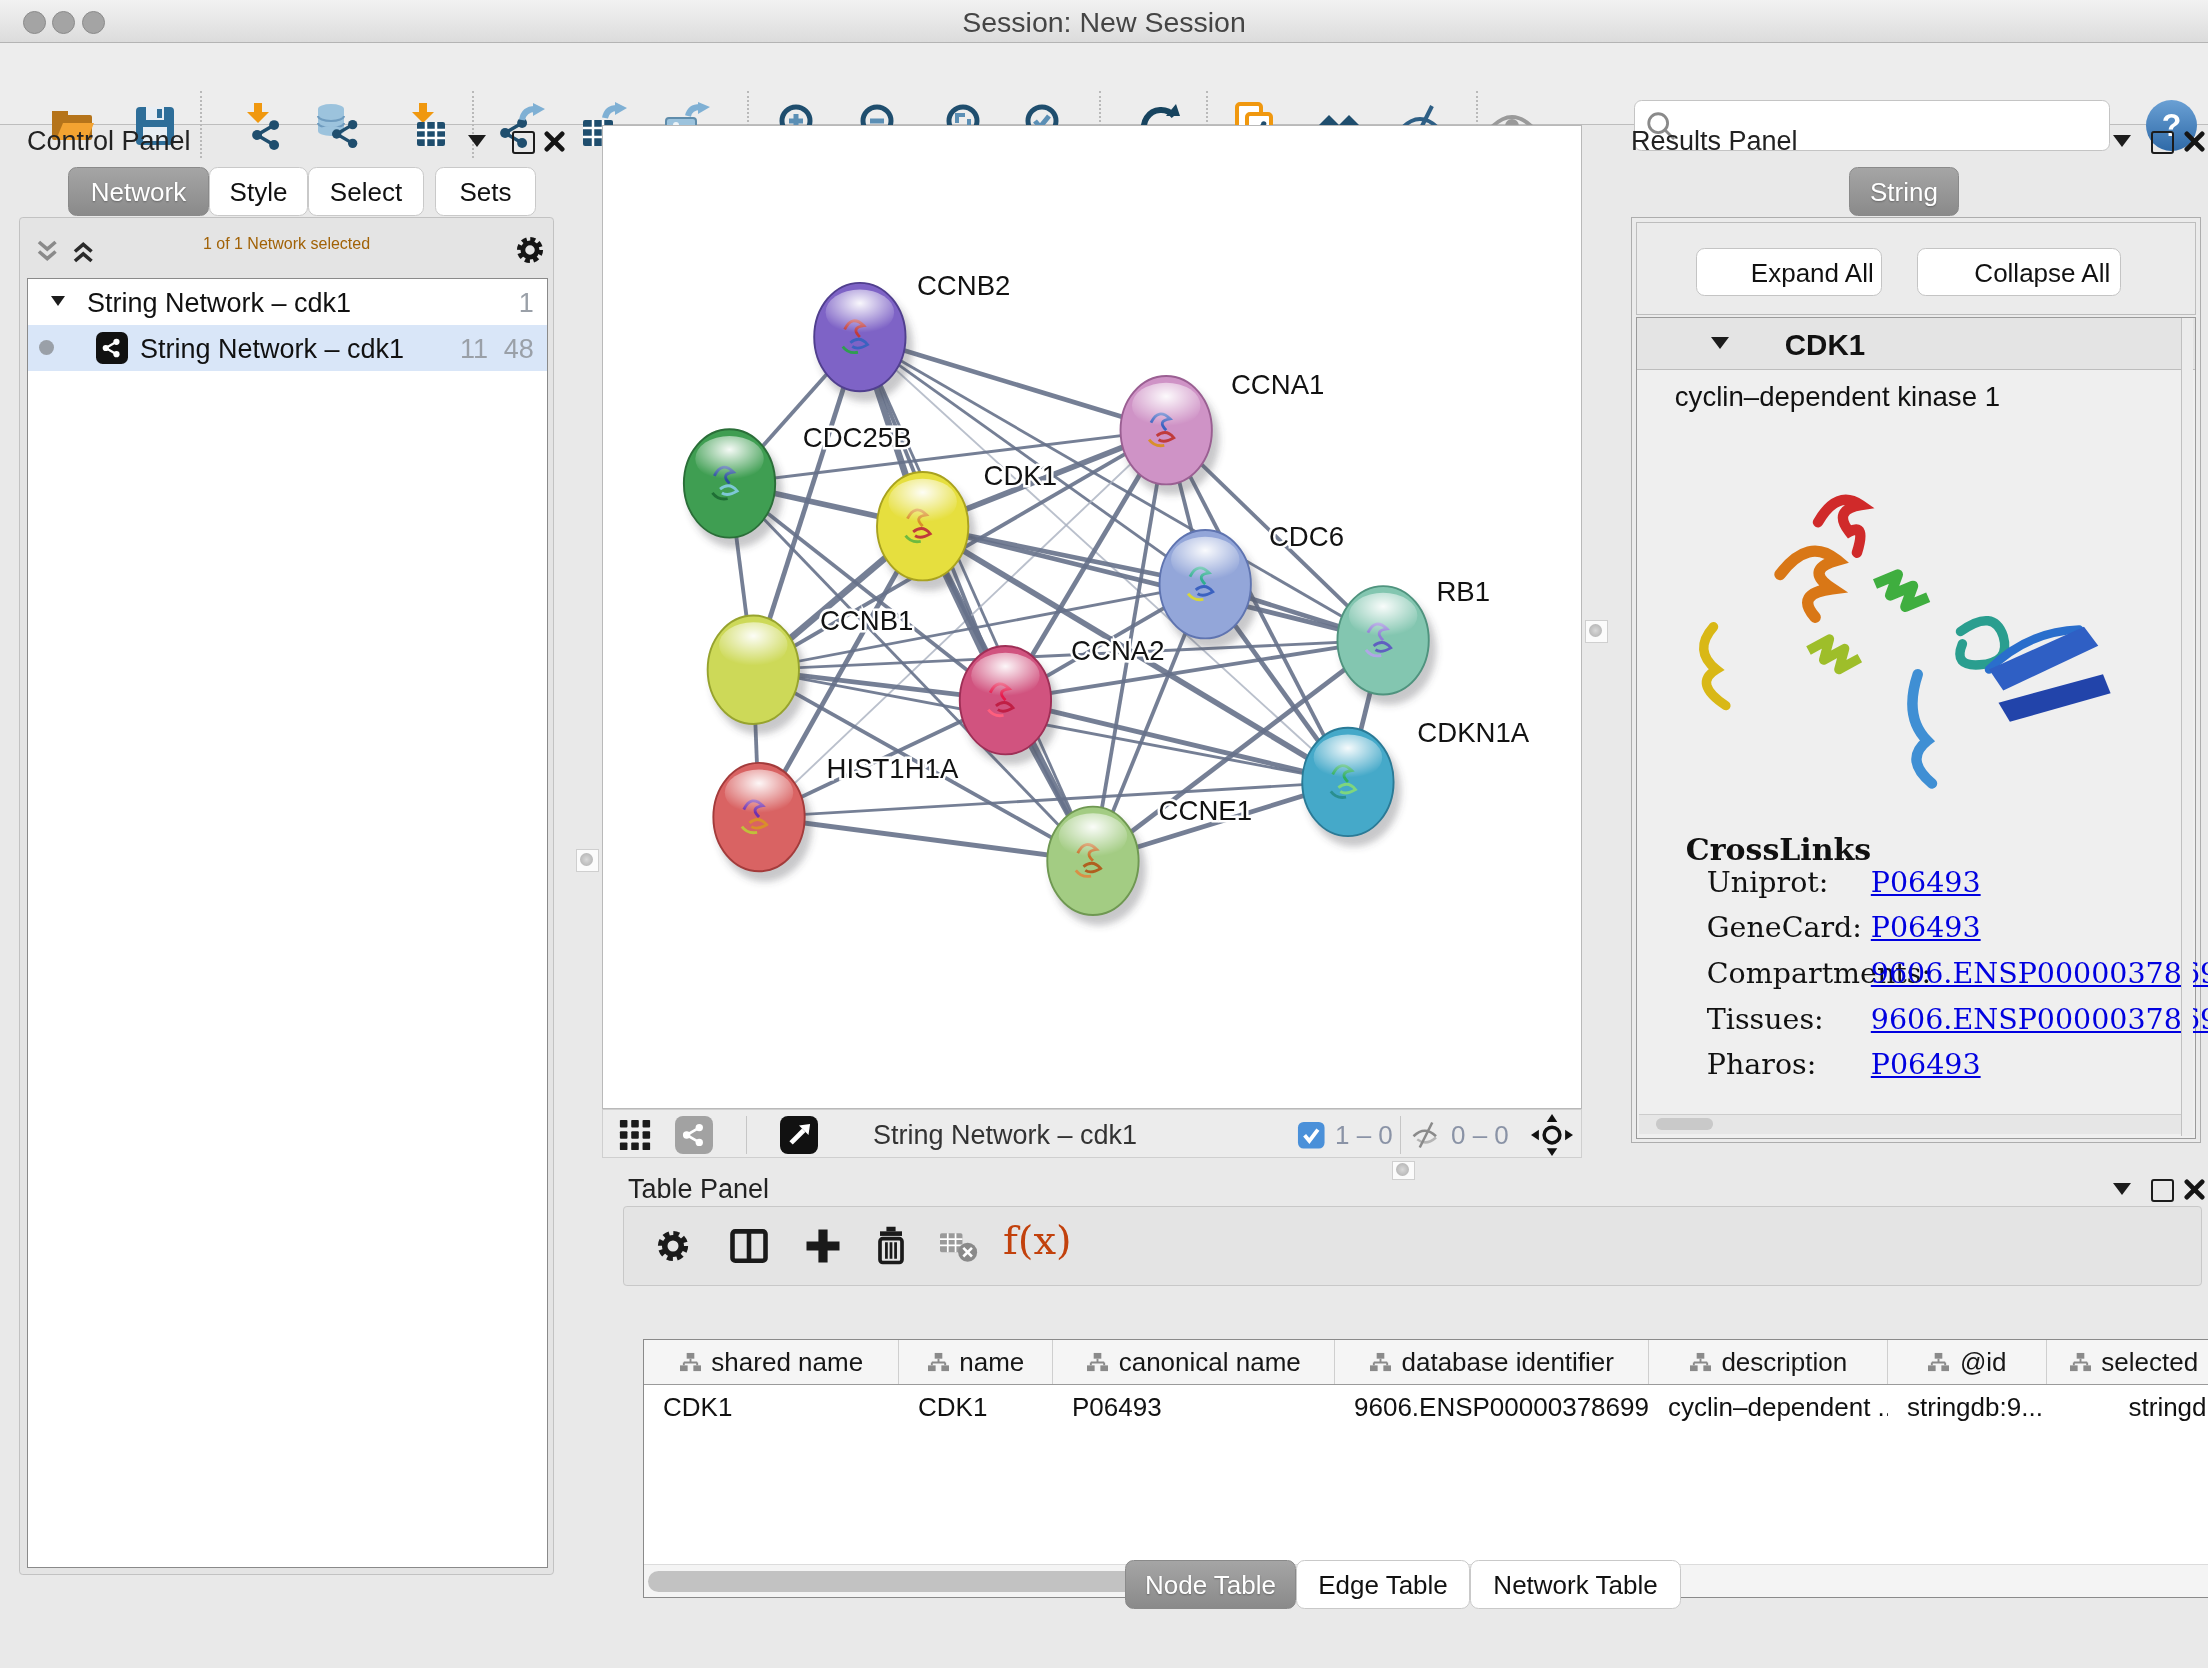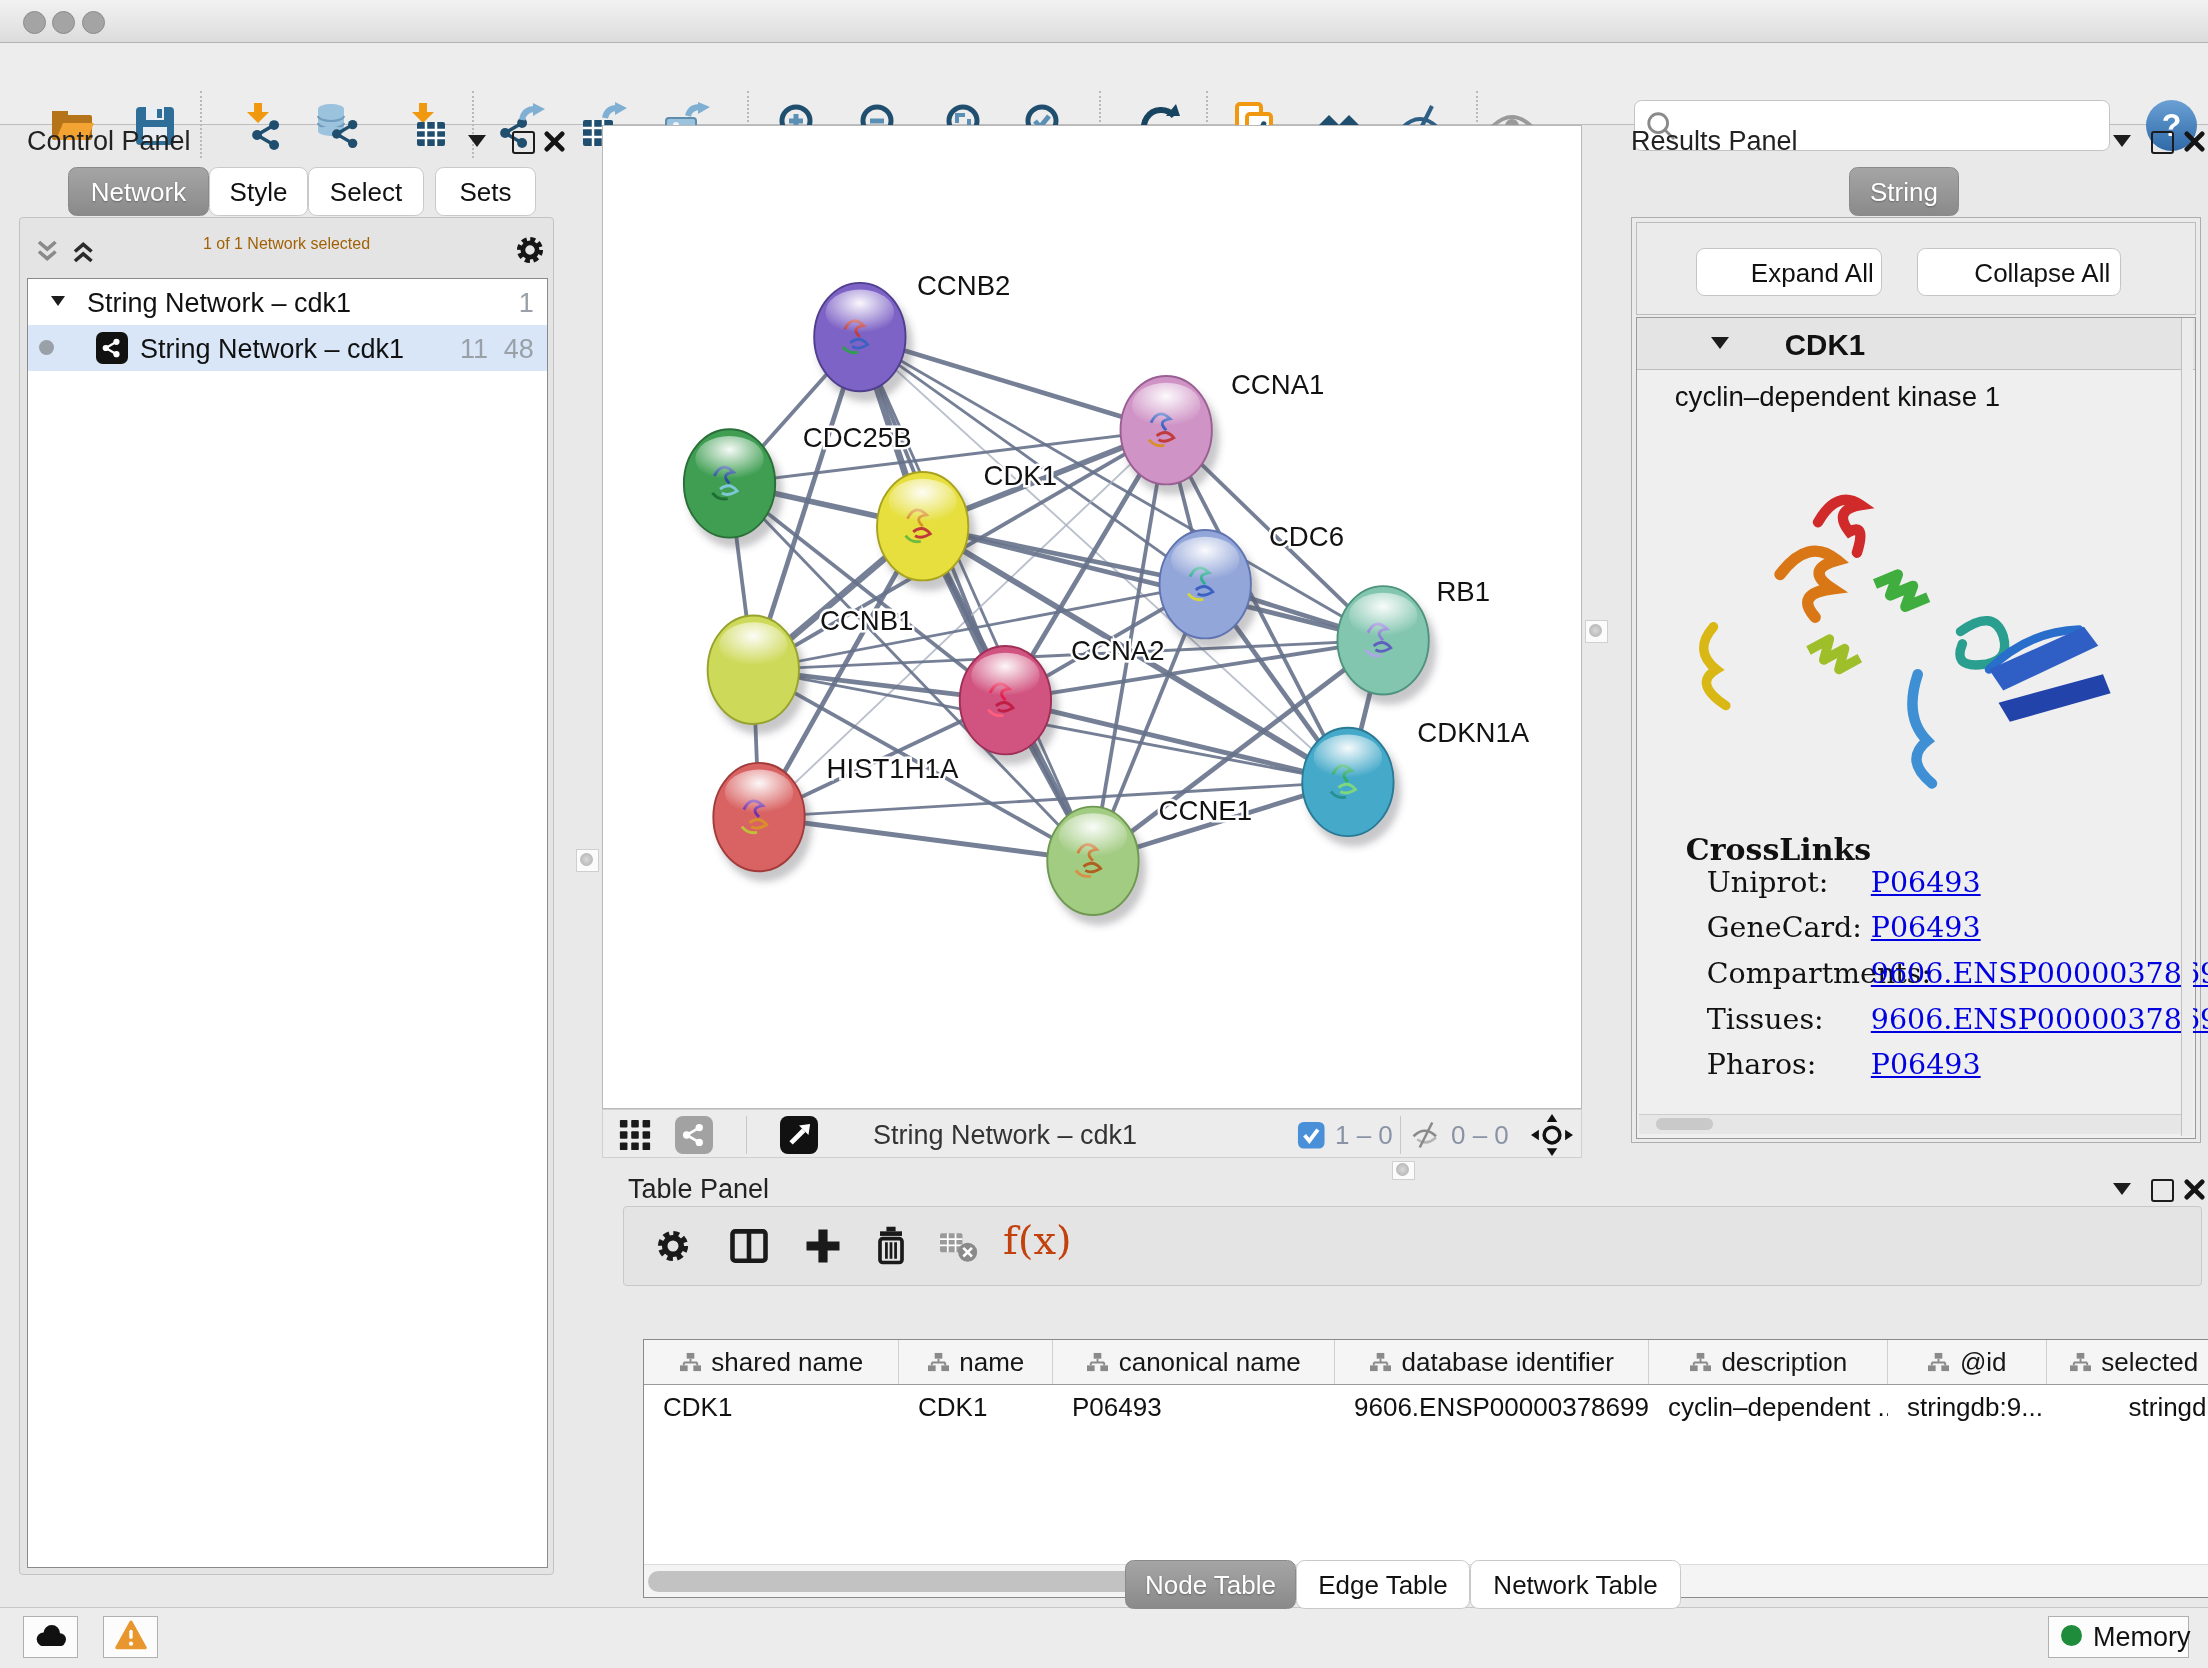--- a/index.html
+++ b/index.html
@@ -83,20 +83,21 @@
         <path d="M5 24 Q24 6 43 24 Q24 42 5 24 Z" fill="none" stroke="currentColor" stroke-width="4"></path>
         <circle cx="24" cy="24" r="7" fill="currentColor"></circle>
       </symbol>
     </defs>
   </svg>
 
   <div class="titlebar">
     <span class="tl" style="left:23px"></span>
     <span class="tl" style="left:52px"></span>
     <span class="tl" style="left:82px"></span>
+    <div class="title">Session: New Session</div>
   </div>
 
   <div class="toolbar">
     <svg class="tbi" style="left:48px" viewBox="0 0 48 48">
       <rect x="4" y="9" width="16" height="8" fill="#b5741a"></rect>
         <rect x="4" y="13" width="40" height="25" rx="2" fill="#b5741a"></rect>
       <polygon points="8,38 15,21 46,21 39,38" fill="#f3a331"></polygon>
     </svg>
     <svg class="tbi" style="left:131px" viewBox="0 0 48 48">
       <rect x="5" y="5" width="38" height="38" rx="4" fill="#2e6e99"></rect>
@@ -613,41 +614,20 @@
         <div class="td" style="width: 159px;">stringdb:9...</div>
         <div class="td" style="width: 174px; text-align: right;">stringdb</div>
       </div>
     <div class="tp-hscroll">
         <div class="tp-hthumb"></div>
       </div>
   </div>
 
   <div id="tbl-tabs"></div>
 
-  <div class="statusbar">
-    <div class="sb-btn" style="left:23px;width:55px">
-      <svg style="position:absolute;left:8.6px;top:5.7px" width="36" height="27" viewBox="0 0 48 34">
-        <circle cx="14" cy="22" r="9" fill="#111"></circle>
-          <circle cx="25" cy="14" r="11" fill="#111"></circle>
-          <circle cx="36" cy="22" r="8" fill="#111"></circle>
-        <rect x="8" y="20" width="34" height="11" rx="5" fill="#111"></rect>
-      </svg>
-    </div>
-    <div class="sb-btn" style="left:103px;width:55px">
-      <svg style="position:absolute;left:10.5px;top:3.8px" width="32" height="30" viewBox="0 0 48 44">
-        <polygon points="24,3 45,41 3,41" fill="#e8962e" stroke="#e8962e" stroke-width="5" stroke-linejoin="round"></polygon>
-        <rect x="21.5" y="14" width="5" height="14" rx="2.5" fill="#fff"></rect>
-          <circle cx="24" cy="35" r="3.2" fill="#fff"></circle>
-      </svg>
-    </div>
-    <div class="sb-btn" style="left:2048px;width:141px">
-      <span style="position:absolute;left:12.4px;top:8.6px;width:21px;height:21px;border-radius:50%;background:#1e8c3a"></span>
-      <span style="position:absolute;left:44px;top:5.7px;font-size:27px;color:#111">Memory</span>
-    </div>
-  </div>
 <div class="tabbtn sel" style="left: 68px; top: 167px; width: 141px;">Network</div>
     <div class="tabbtn" style="left: 209px; top: 167px; width: 99px;">Style</div>
     <div class="tabbtn" style="left: 308px; top: 167px; width: 116px;">Select</div>
     <div class="tabbtn" style="left: 424px; top: 167px; width: 101px; margin-left: 11px;">Sets</div>
     <div class="tabbtn sel" style="left: 1125px; top: 1560px; width: 171px;">Node Table</div>
     <div class="tabbtn" style="left: 1296px; top: 1560px; width: 174px;">Edge Table</div>
     <div class="tabbtn" style="left: 1470px; top: 1560px; width: 211px;">Network Table</div>
   </div>
 
 

